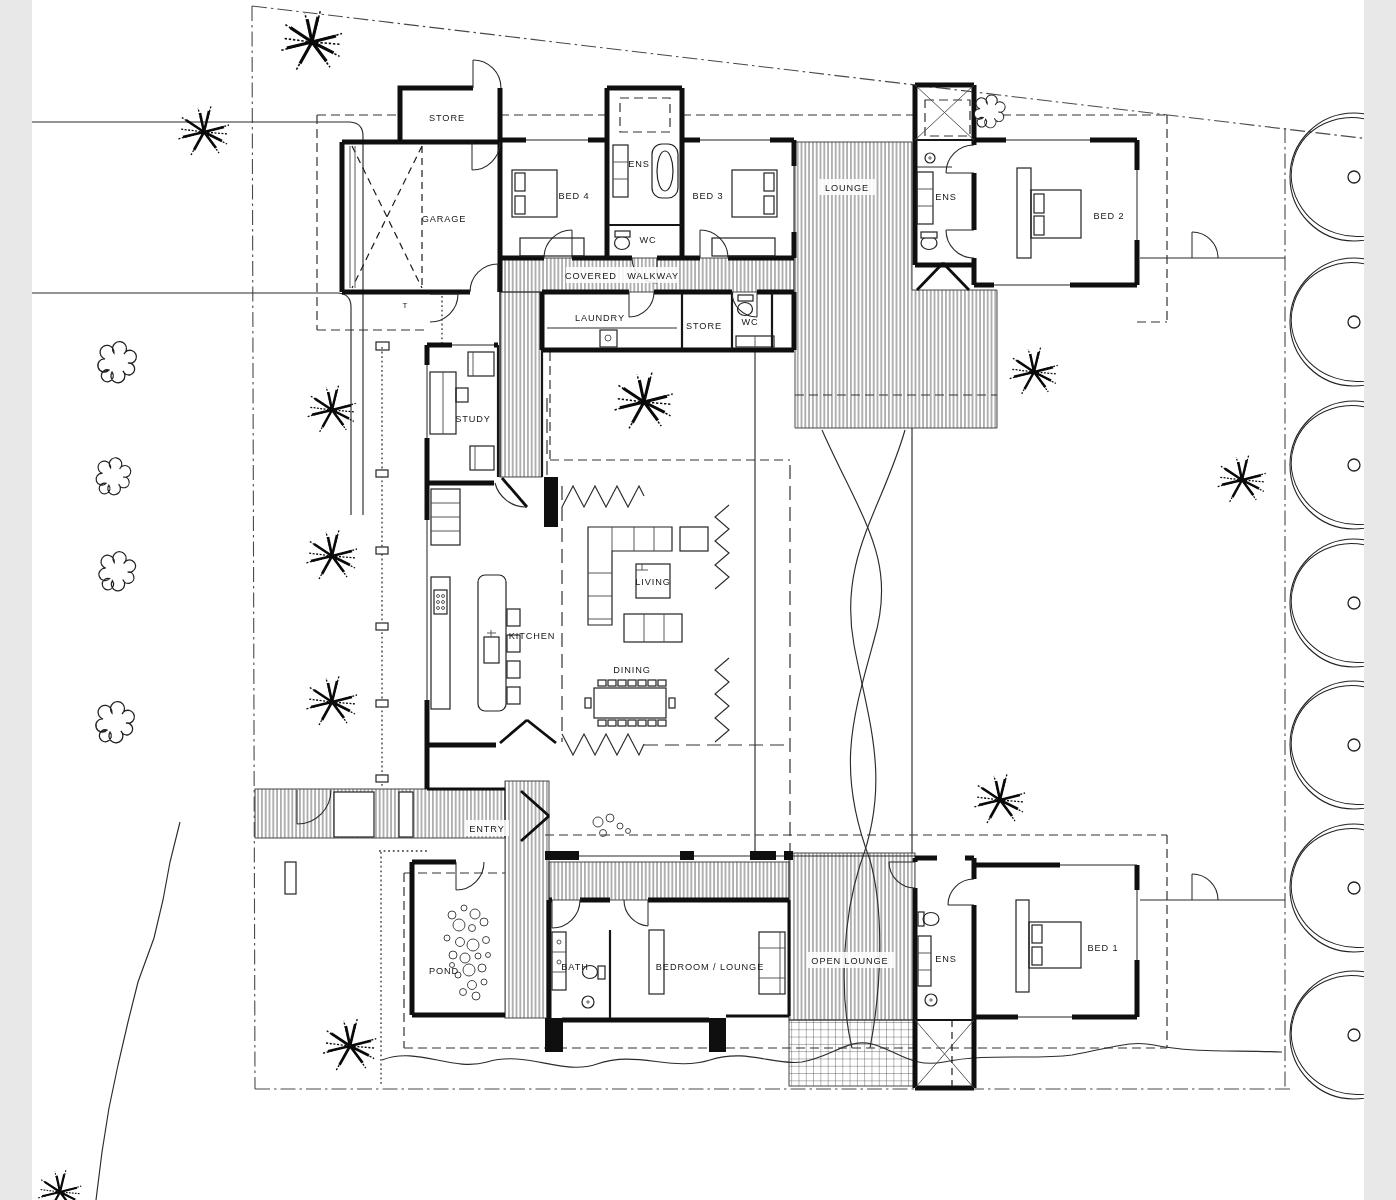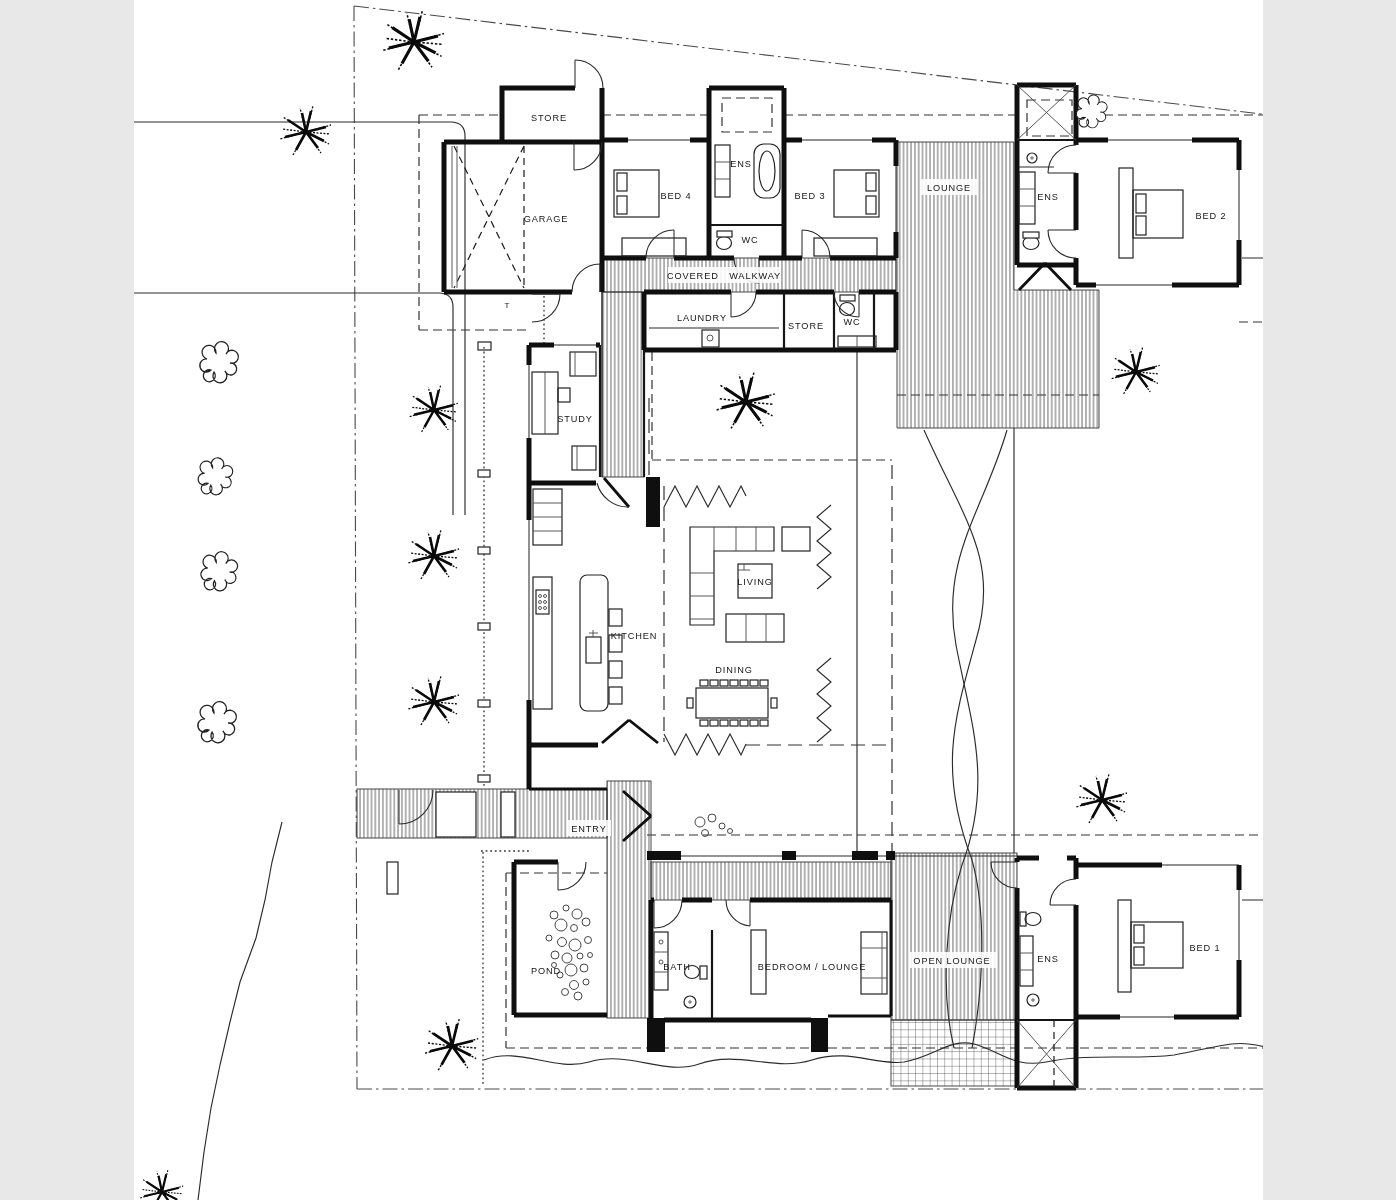--- a/index.html
+++ b/index.html
@@ -1,16 +1,16 @@
 <!DOCTYPE html>
 <html><head>
 <meta charset="utf-8">
 <style>
   html,body{margin:0;padding:0;background:#e8e8e8;}
-  .canvas{width:1129px;height:1200px;background:#ffffff;position:relative;margin:0 auto;
+  .canvas{width:1332px;height:1200px;background:#ffffff;position:relative;margin:0 auto;
           font-family:"Liberation Sans", sans-serif;overflow:hidden;}
   svg{display:block}
   .w5{stroke:#0f0f0f;stroke-width:5;fill:none}
   .w3{stroke:#0f0f0f;stroke-width:3;fill:none}
   .w2{stroke:#161616;stroke-width:2.2;fill:none}
   .thin{stroke:#2b2b2b;stroke-width:1.15;fill:none}
   .xthin{stroke:#474747;stroke-width:0.9;fill:none}
   .win{stroke:#222;stroke-width:1;fill:none}
   .door{stroke:#2a2a2a;stroke-width:1.1;fill:none}
   .leaf{stroke:#0f0f0f;stroke-width:2.8;fill:none}

